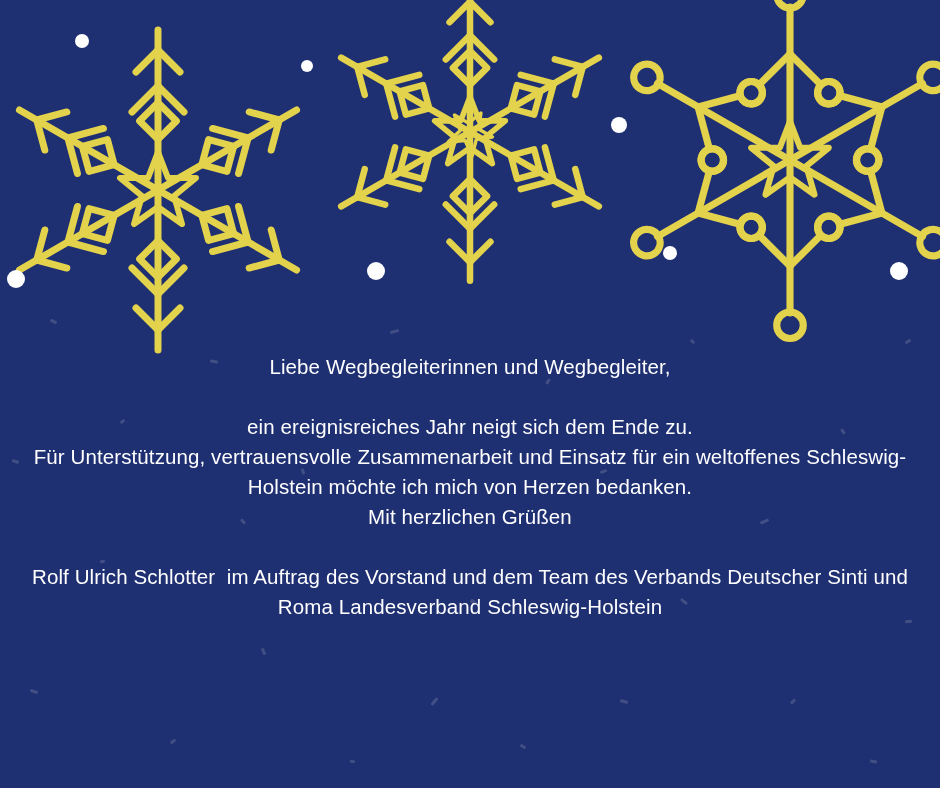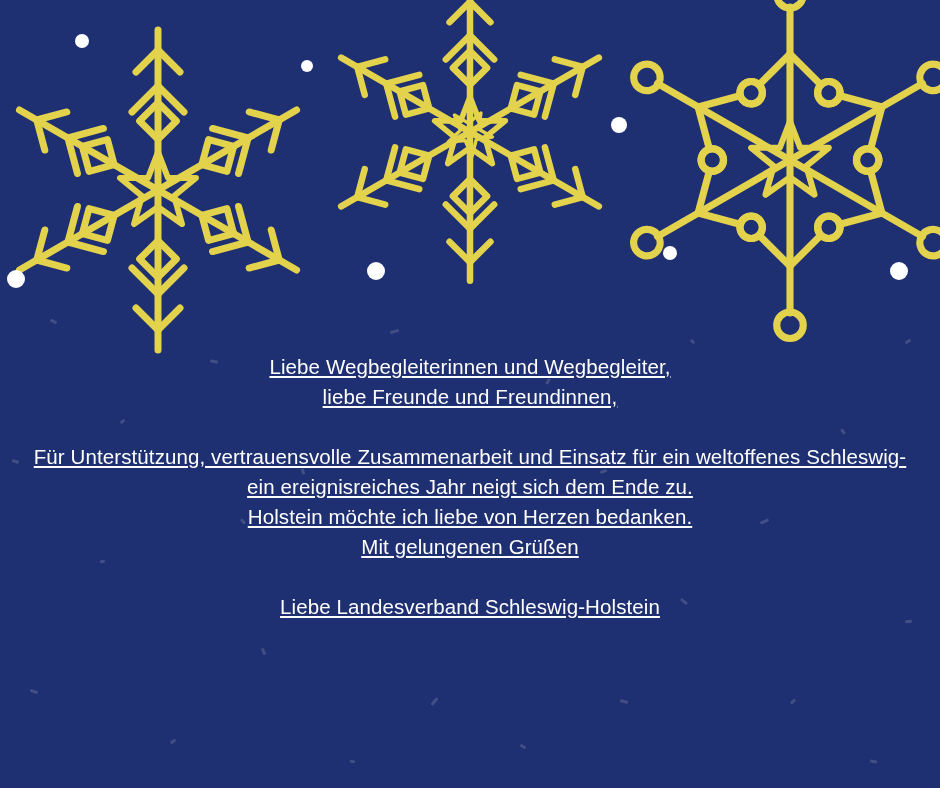--- a/index.html
+++ b/index.html
@@ -57,21 +57,20 @@
     left: 0;
     top: 352px;
     width: 940px;
     padding: 0 14px;
     box-sizing: border-box;
     text-align: center;
     color: #ffffff;
     font-size: 20.5px;
     line-height: 30px;
     letter-spacing: .1px;
-    text-decoration: underline;
   }
   .message p {
     margin: 0;
   }
   .message .spacer {
     height: 30px;
   }
   .greeting-line,
   .body-line,
   .sign-line {
@@ -180,23 +179,23 @@
     <span style="left:301px; top:60px;  width:12px; height:12px;"></span>
     <span style="left:611px; top:117px; width:16px; height:16px;"></span>
     <span style="left:7px;   top:270px; width:18px; height:18px;"></span>
     <span style="left:367px; top:262px; width:18px; height:18px;"></span>
     <span style="left:663px; top:246px; width:14px; height:14px;"></span>
     <span style="left:890px; top:262px; width:18px; height:18px;"></span>
   </div>
 
   <div class="message">
     <p class="greeting-line">Liebe Wegbegleiterinnen und Wegbegleiter,</p>
-    <p class="greeting-line">liebe Freunde und Freundinnen,</p>
     <div class="spacer"></div>
+    <p class="body-line">ein ereignisreiches Jahr neigt sich dem Ende zu.</p>
     <p class="body-line">Für Unterstützung, vertrauensvolle Zusammenarbeit und Einsatz für ein weltoffenes Schleswig-</p>
-    <p class="body-line">ein ereignisreiches Jahr neigt sich dem Ende zu.</p>
-    <p class="body-line">Holstein möchte ich liebe von Herzen bedanken.</p>
-    <p class="body-line">Mit gelungenen Grüßen</p>
+    <p class="body-line">Holstein möchte ich mich von Herzen bedanken.</p>
+    <p class="body-line">Mit herzlichen Grüßen</p>
     <div class="spacer"></div>
-    <p class="sign-line">Liebe Landesverband Schleswig-Holstein</p>
+    <p class="sign-line">Rolf Ulrich Schlotter  im Auftrag des Vorstand und dem Team des Verbands Deutscher Sinti und</p>
+    <p class="sign-line">Roma Landesverband Schleswig-Holstein</p>
   </div>
 
 </div>
 
 </body></html>

